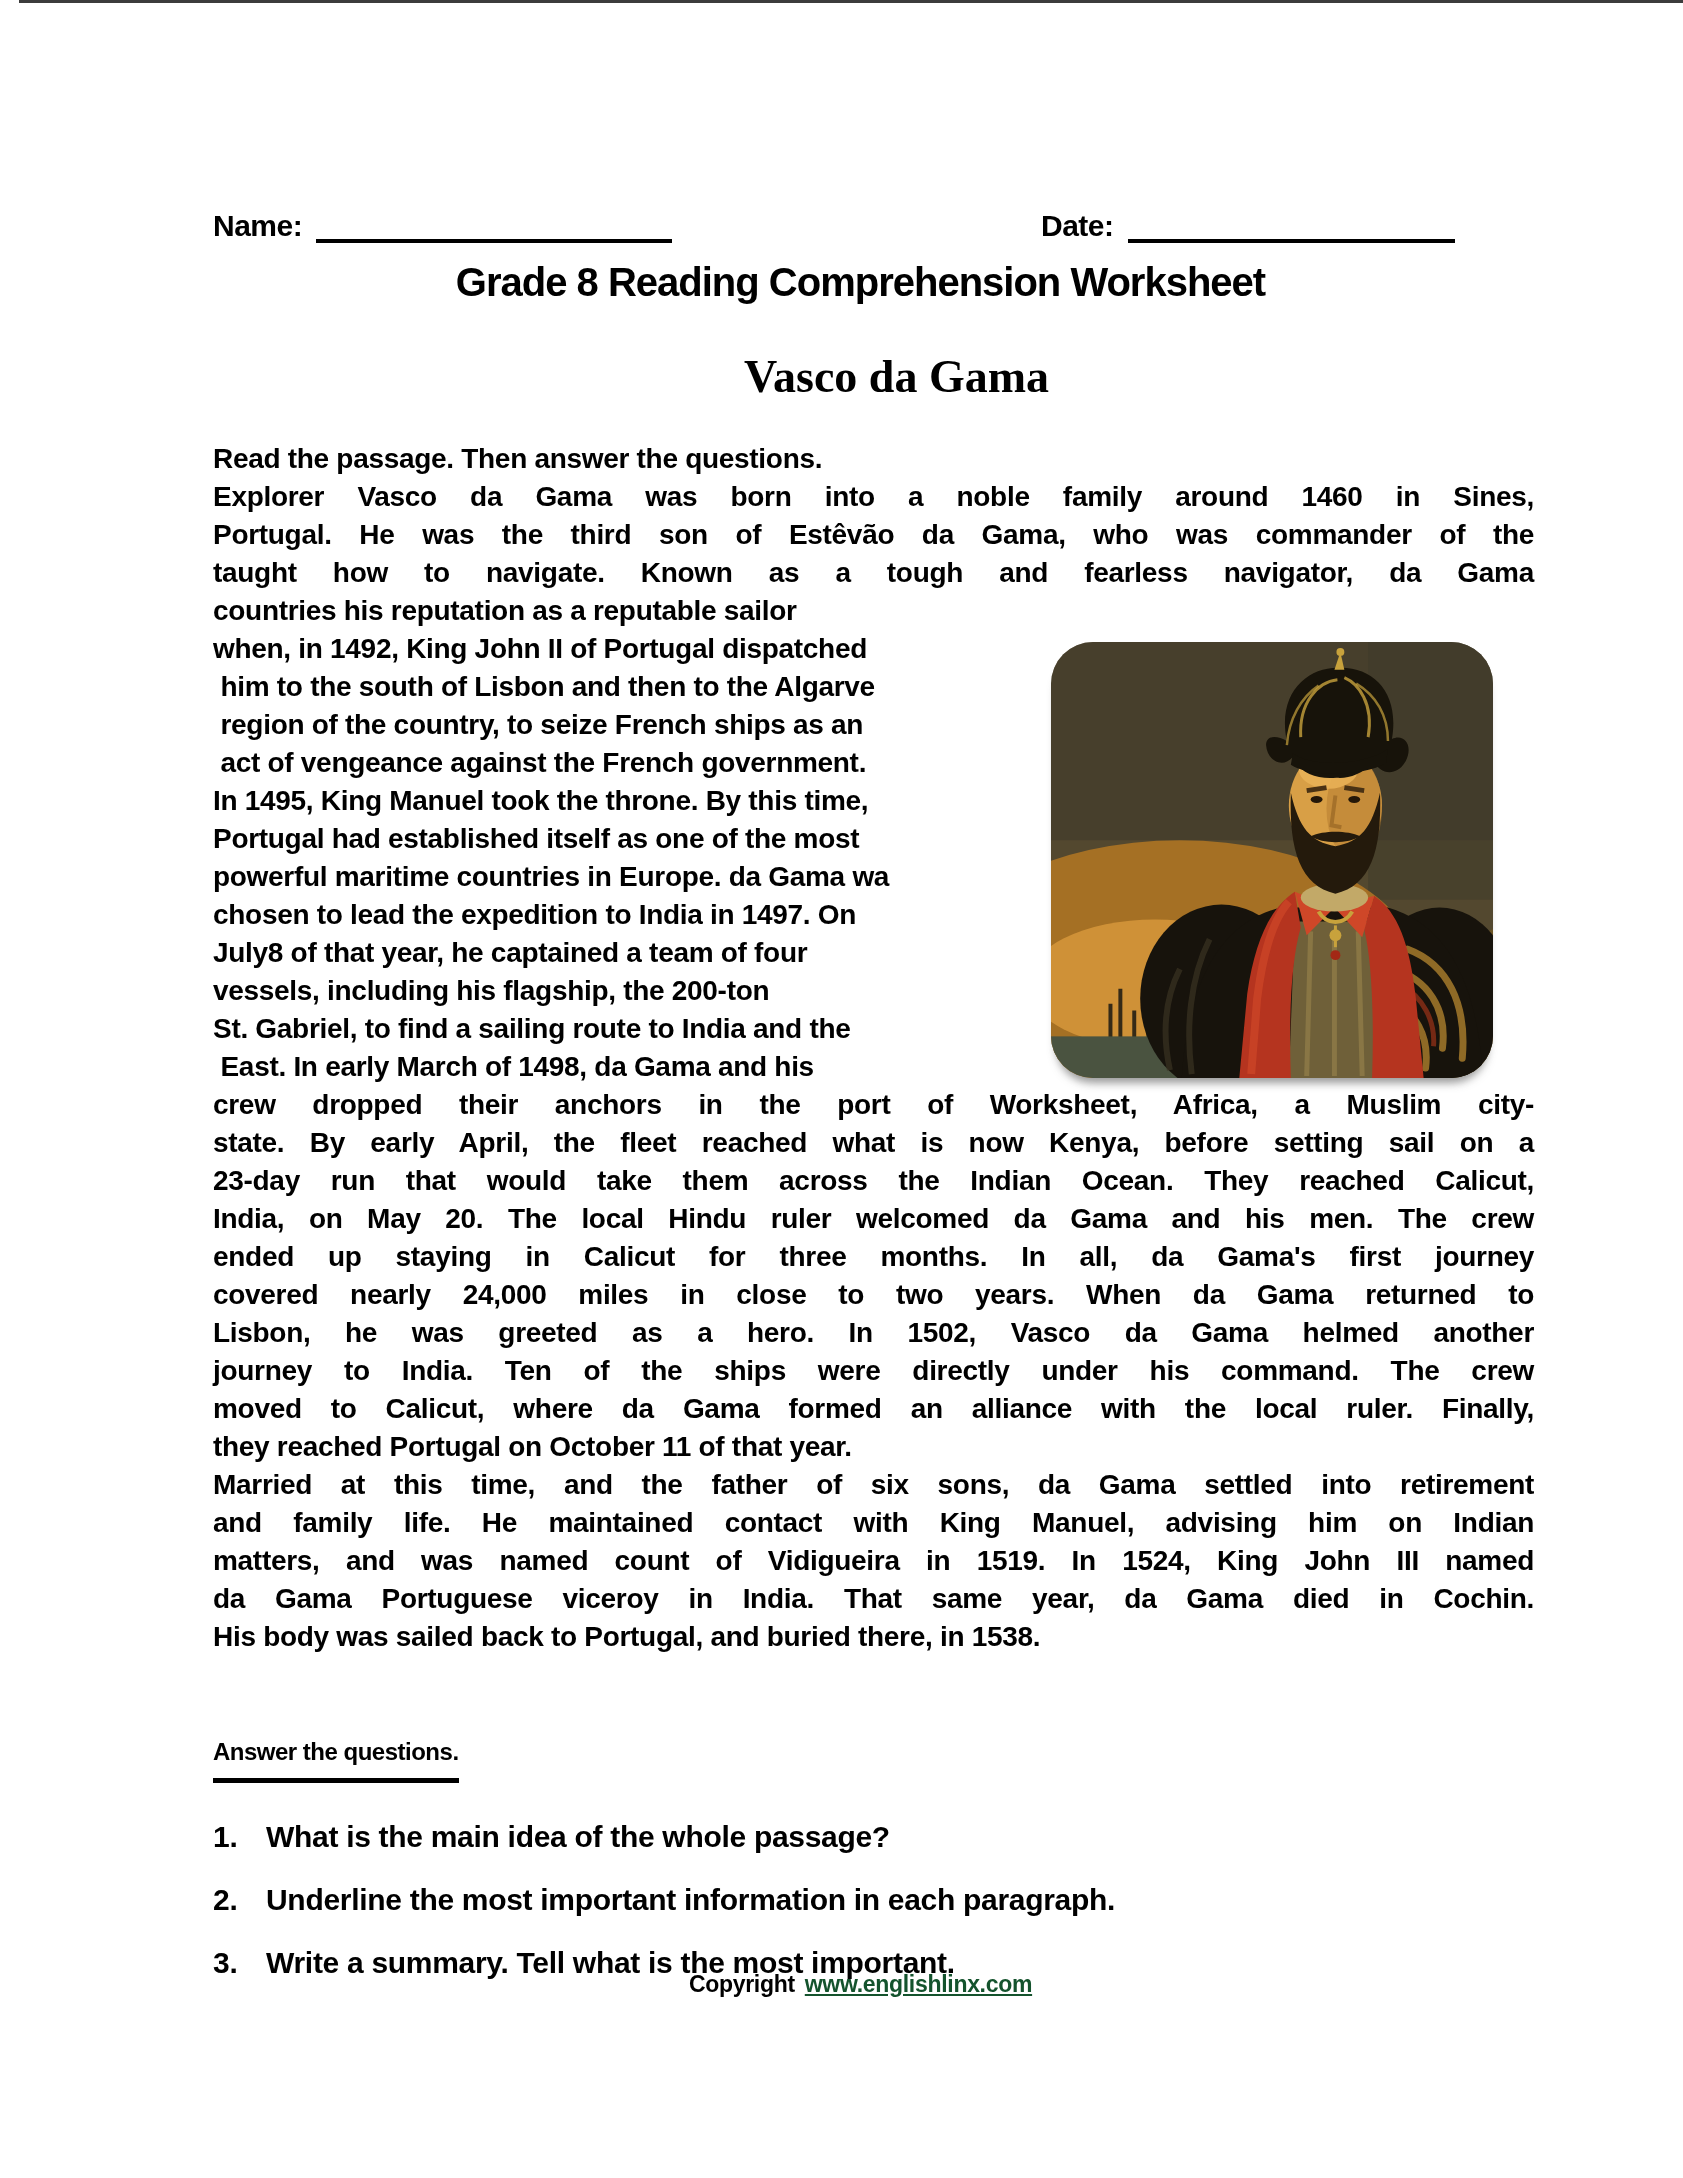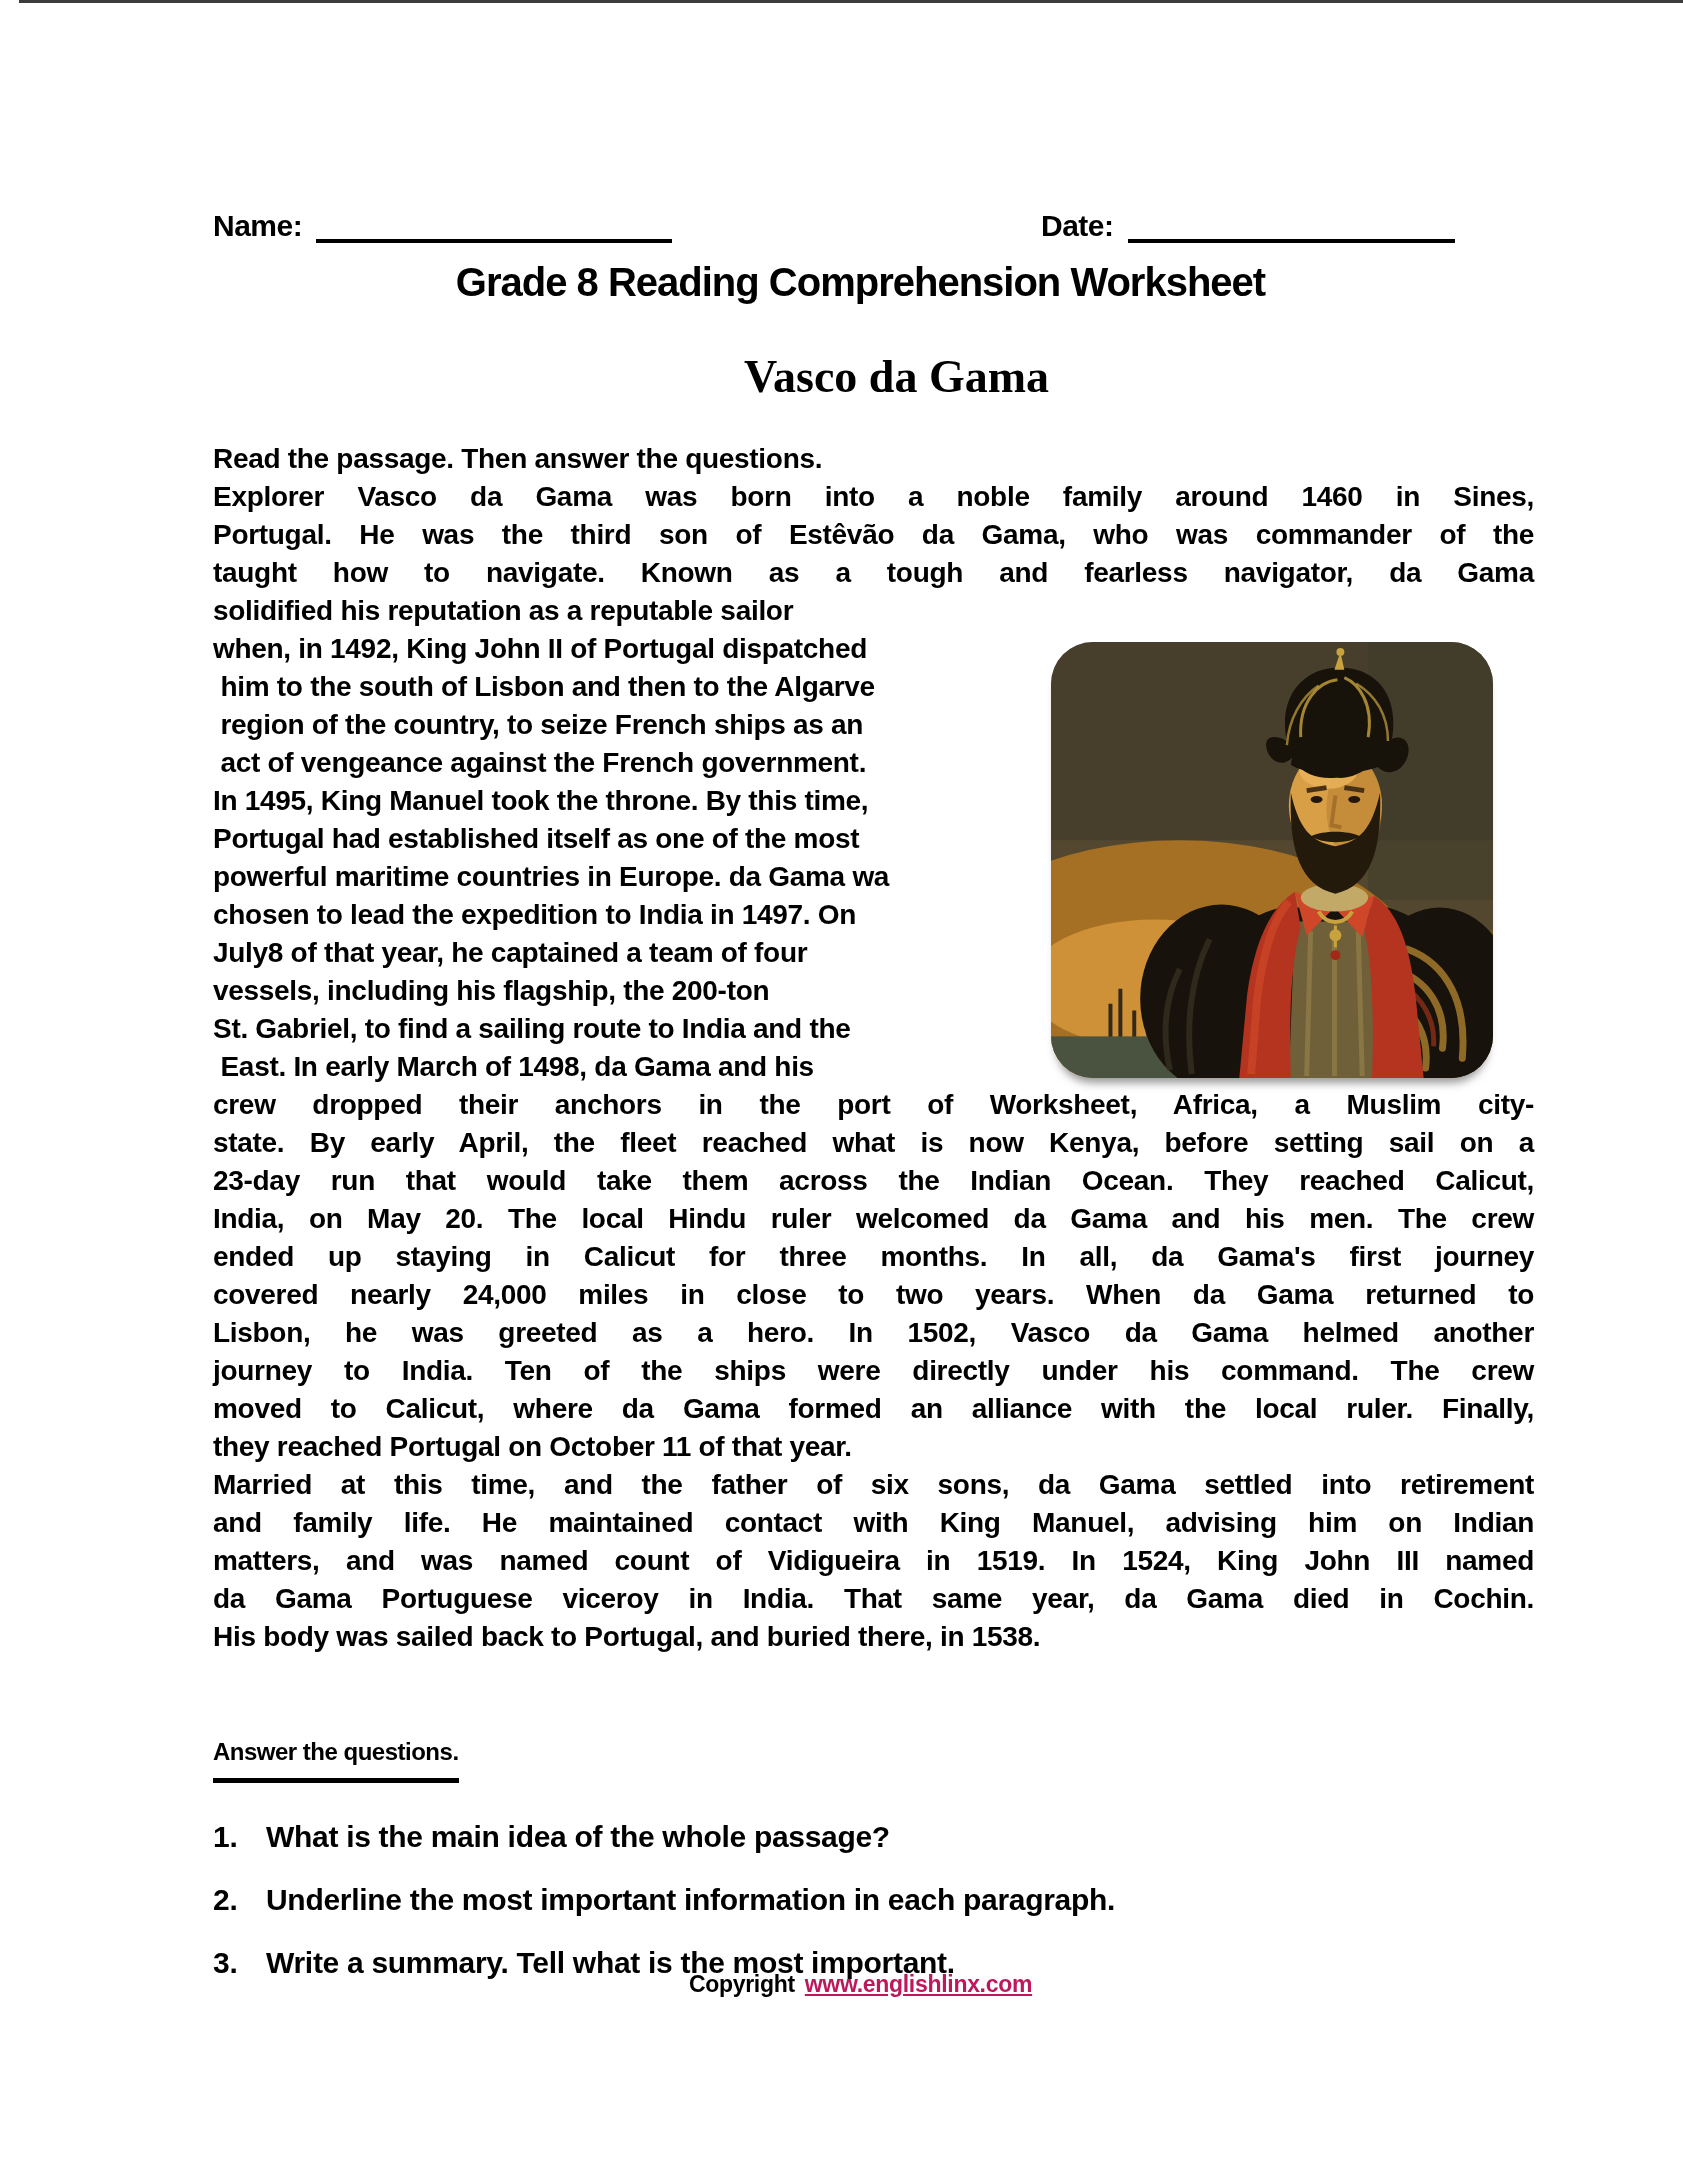--- a/index.html
+++ b/index.html
@@ -61,21 +61,21 @@
 
   <div class="title">Grade 8 Reading Comprehension Worksheet</div>
   <div class="subtitle">Vasco da Gama</div>
 
   <div class="passage">
     <div class="instruction">Read the passage. Then answer the questions.</div>
     <div>
         <div class="pline justify">Explorer Vasco da Gama was born into a noble family around 1460 in Sines,</div>
         <div class="pline justify">Portugal. He was the third son of Estêvão da Gama, who was commander of the</div>
         <div class="pline justify">taught how to navigate. Known as a tough and fearless navigator, da Gama</div>
-        <div class="pline left">solidified his reputation as a reputable sailor</div>
+        <div class="pline left">countries his reputation as a reputable sailor</div>
         <div class="pline left">when, in 1492, King John II of Portugal dispatched</div>
         <div class="pline left"> him to the south of Lisbon and then to the Algarve</div>
         <div class="pline left"> region of the country, to seize French ships as an</div>
         <div class="pline left"> act of vengeance against the French government.</div>
         <div class="pline left">In 1495, King Manuel took the throne. By this time,</div>
         <div class="pline left">Portugal had established itself as one of the most</div>
         <div class="pline left">powerful maritime countries in Europe. da Gama wa</div>
         <div class="pline left">chosen to lead the expedition to India in 1497. On</div>
         <div class="pline left">July8 of that year, he captained a team of four</div>
         <div class="pline left">vessels, including his flagship, the 200-ton</div>
@@ -172,17 +172,17 @@
           <span class="qtext">Underline the most important information in each paragraph.</span>
         </div>
         <div class="question">
           <span class="qnum">3.</span>
           <span class="qtext">Write a summary. Tell what is the most important.</span>
         </div>
       </div>
   </div>
 
   <div class="footer">
-    <span class="copyright-prefix">Copyright</span><span class="copyright-link" style="color: #be185d;">www.englishlinx.com</span>
+    <span class="copyright-prefix">Copyright</span><span class="copyright-link" style="color: #14532d;">www.englishlinx.com</span>
   </div>
 
 </div>
 
 
 </body></html>

